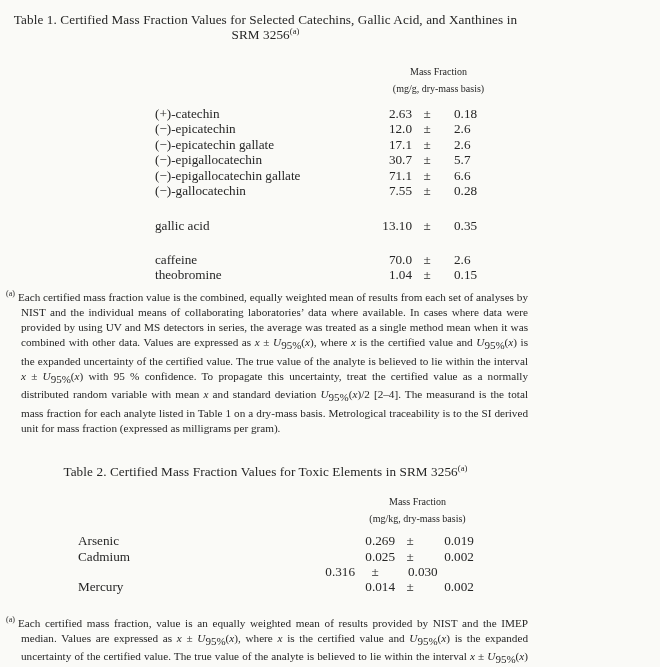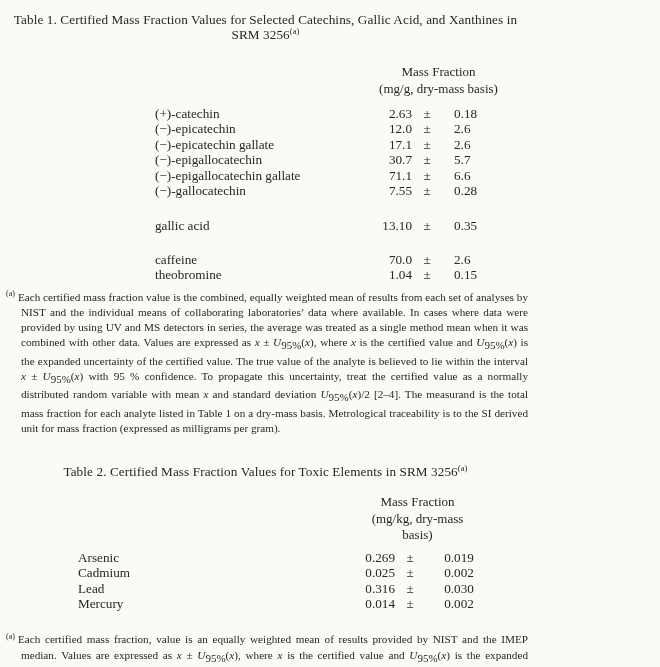--- a/index.html
+++ b/index.html
@@ -8,21 +8,21 @@
     background: #fafaf7;
     color: #262626;
     font-family: "Liberation Serif", "DejaVu Serif", serif;
     overflow: hidden;
   }
   .doc { position: relative; width: 531px; height: 667px; padding-top: 12px; }
 
   .tbl-title { text-align: center; font-size: 13.2px; line-height: 15px; letter-spacing: 0.1px; }
   .tbl-title sup { font-size: 8.5px; line-height: 0; }
 
-  .col-header { font-size: 13px; line-height: 16.5px; text-align: center; }
+  .col-header { font-size: 10px; line-height: 16.5px; text-align: center; }
   #t1-header { margin-left: 365px; width: 147px; margin-top: 22px; }
   #t2-header { margin-left: 355px; width: 125px; margin-top: 15px; }
 
   .rows { font-size: 13.2px; }
   #t1-rows { margin-left: 155px; margin-top: 9px; }
   #t2-rows { margin-left: 78px;  margin-top: 6px; }
   .row { display: grid; line-height: 15.4px; }
   #t1-rows .row { grid-template-columns: 210px 47px 30px 70px; }
   #t2-rows .row { grid-template-columns: 277px 40px 30px 55px; }
   .val { text-align: right; }
@@ -135,21 +135,20 @@
       <span class="pm">±</span>
       <span class="unc">0.019</span>
     </div>
     <div class="row">
       <span>Cadmium</span>
       <span class="val">0.025</span>
       <span class="pm">±</span>
       <span class="unc">0.002</span>
     </div>
     <div class="row">
-      <span>Lead</span>
       <span class="val">0.316</span>
       <span class="pm">±</span>
       <span class="unc">0.030</span>
     </div>
     <div class="row">
       <span>Mercury</span>
       <span class="val">0.014</span>
       <span class="pm">±</span>
       <span class="unc">0.002</span>
     </div>

